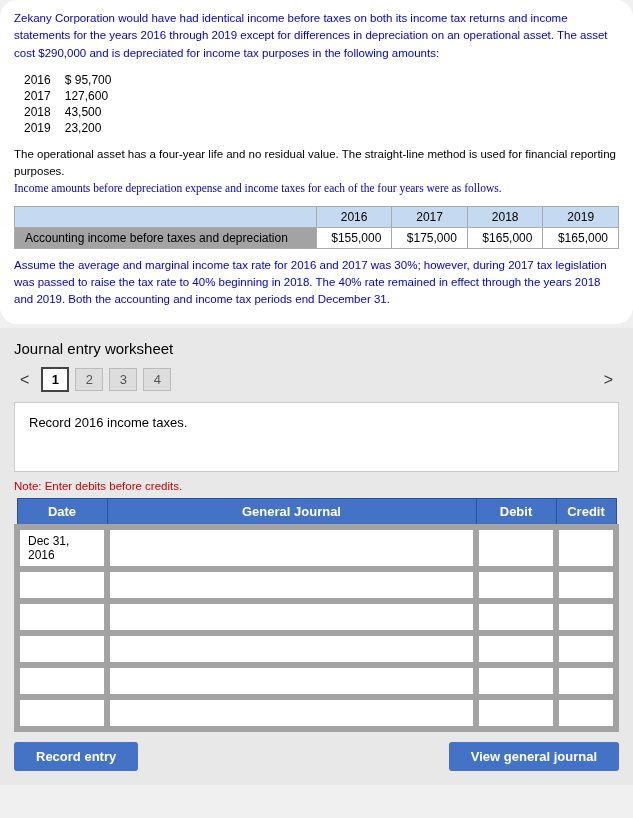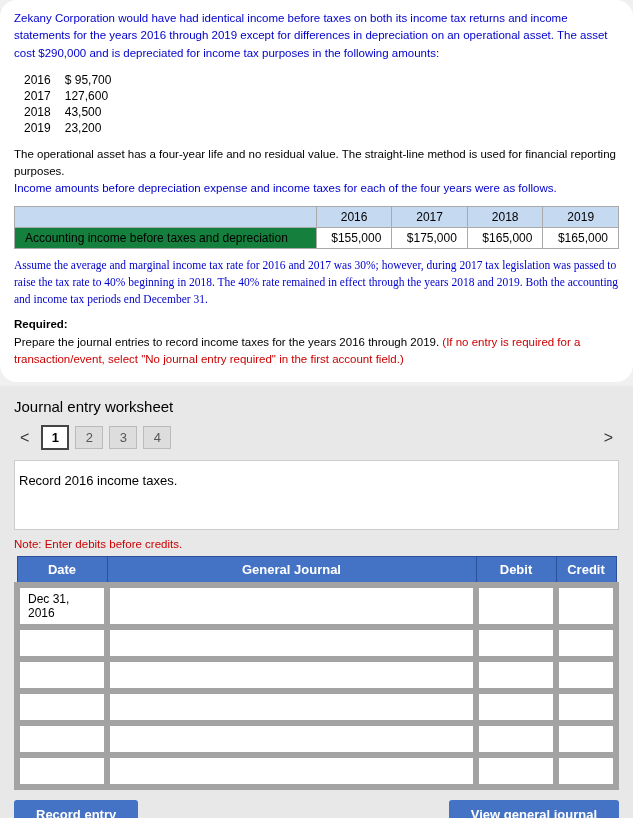--- a/index.html
+++ b/index.html
@@ -34,20 +34,21 @@
       padding: 1px 14px 1px 0;
       font-size: 12px;
     }
     .note-text {
       font-size: 11.5px;
       line-height: 1.5;
       margin-bottom: 8px;
     }
     .note-text .highlight {
       color: #0000cc;
+      font-family: Liberation Serif, serif;
     }
     .income-table-wrapper {
       margin: 4px 0 8px 0;
       overflow-x: auto;
     }
     .income-table {
       border-collapse: collapse;
       width: 100%;
     }
     .income-table th {
@@ -57,30 +58,29 @@
       text-align: center;
       font-weight: normal;
       font-size: 12px;
     }
     .income-table td {
       border: 1px solid #aaa;
       padding: 3px 10px;
       font-size: 12px;
     }
     .income-table td:first-child {
-      background: #15803d;
+      background: #a3a3a3;
     }
     .income-table td:not(:first-child) {
       text-align: right;
     }
     .tax-text {
       font-size: 11.5px;
       line-height: 1.5;
       margin-bottom: 8px;
-      font-family: Liberation Serif, serif;
     }
     .tax-text .highlight {
       color: #0000cc;
     }
     .required-text {
       font-size: 11.5px;
       line-height: 1.5;
       margin-bottom: 6px;
     }
     .required-text .highlight-red {
@@ -124,21 +124,21 @@
       font-weight: bold;
     }
     .nav-tab.inactive {
       background: #ddd;
       border: 1px solid #bbb;
       color: #555;
     }
     .instruction-box {
       background: #fff;
       border: 1px solid #ccc;
-      padding: 12px 4px;
+      padding: 12px 14px;
       margin-bottom: 8px;
       min-height: 70px;
       font-size: 13px;
     }
     .note-entry {
       color: #cc0000;
       font-size: 11.5px;
       margin-bottom: 6px;
     }
     .entry-table {
@@ -264,24 +264,20 @@
           <td>$165,000</td>
         </tr>
       </tbody>
     </table>
   </div>
 
   <p class="tax-text">
     <span class="highlight">Assume the average and marginal income tax rate for 2016 and 2017 was 30%; however, during 2017 tax legislation was passed to raise the tax rate to 40% beginning in 2018. The 40% rate remained in effect through the years 2018 and 2019. Both the accounting and income tax periods end December 31.</span>
   </p>
 
-  <p class="required-text">
-    <strong>Required:</strong><br>
-    Prepare the journal entries to record income taxes for the years 2016 through 2019. <span class="highlight-red">(If no entry is required for a transaction/event, select "No journal entry required" in the first account field.)</span>
-  </p>
 </div>
 
 <div class="journal-section">
   <div class="journal-title">Journal entry worksheet</div>
 
   <div class="journal-nav">
     <span class="nav-arrow">&lt;</span>
     <span class="nav-tab active">1</span>
     <span class="nav-tab inactive">2</span>
     <span class="nav-tab inactive">3</span>

